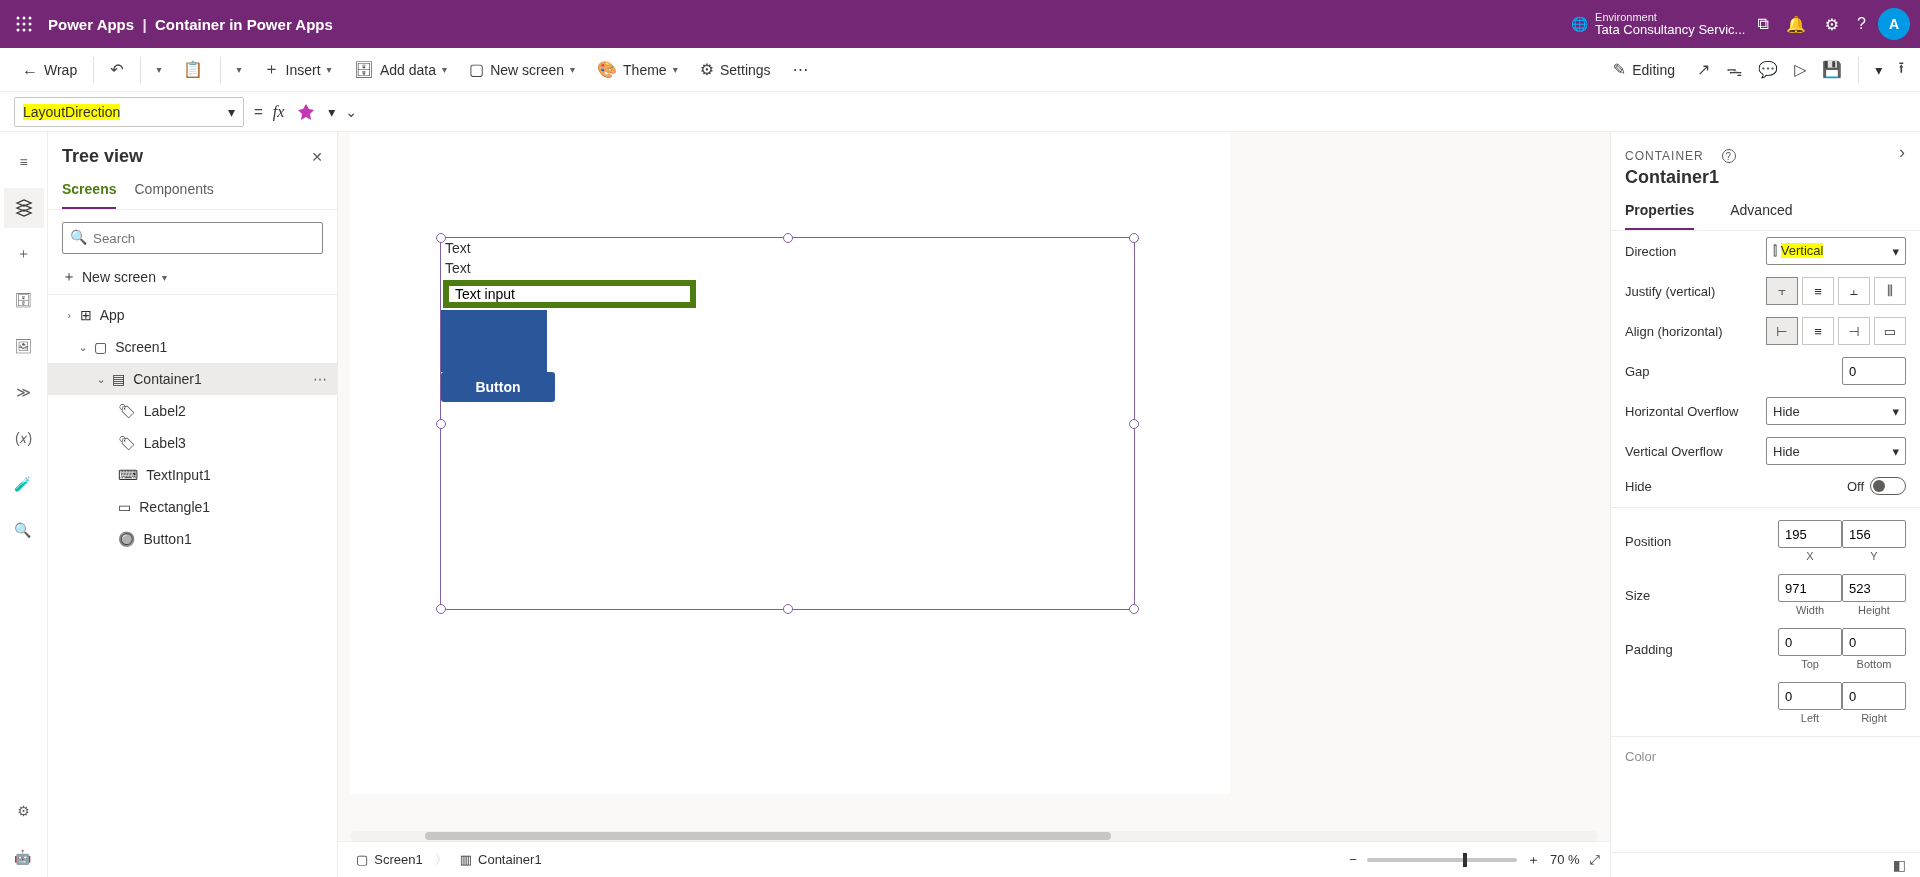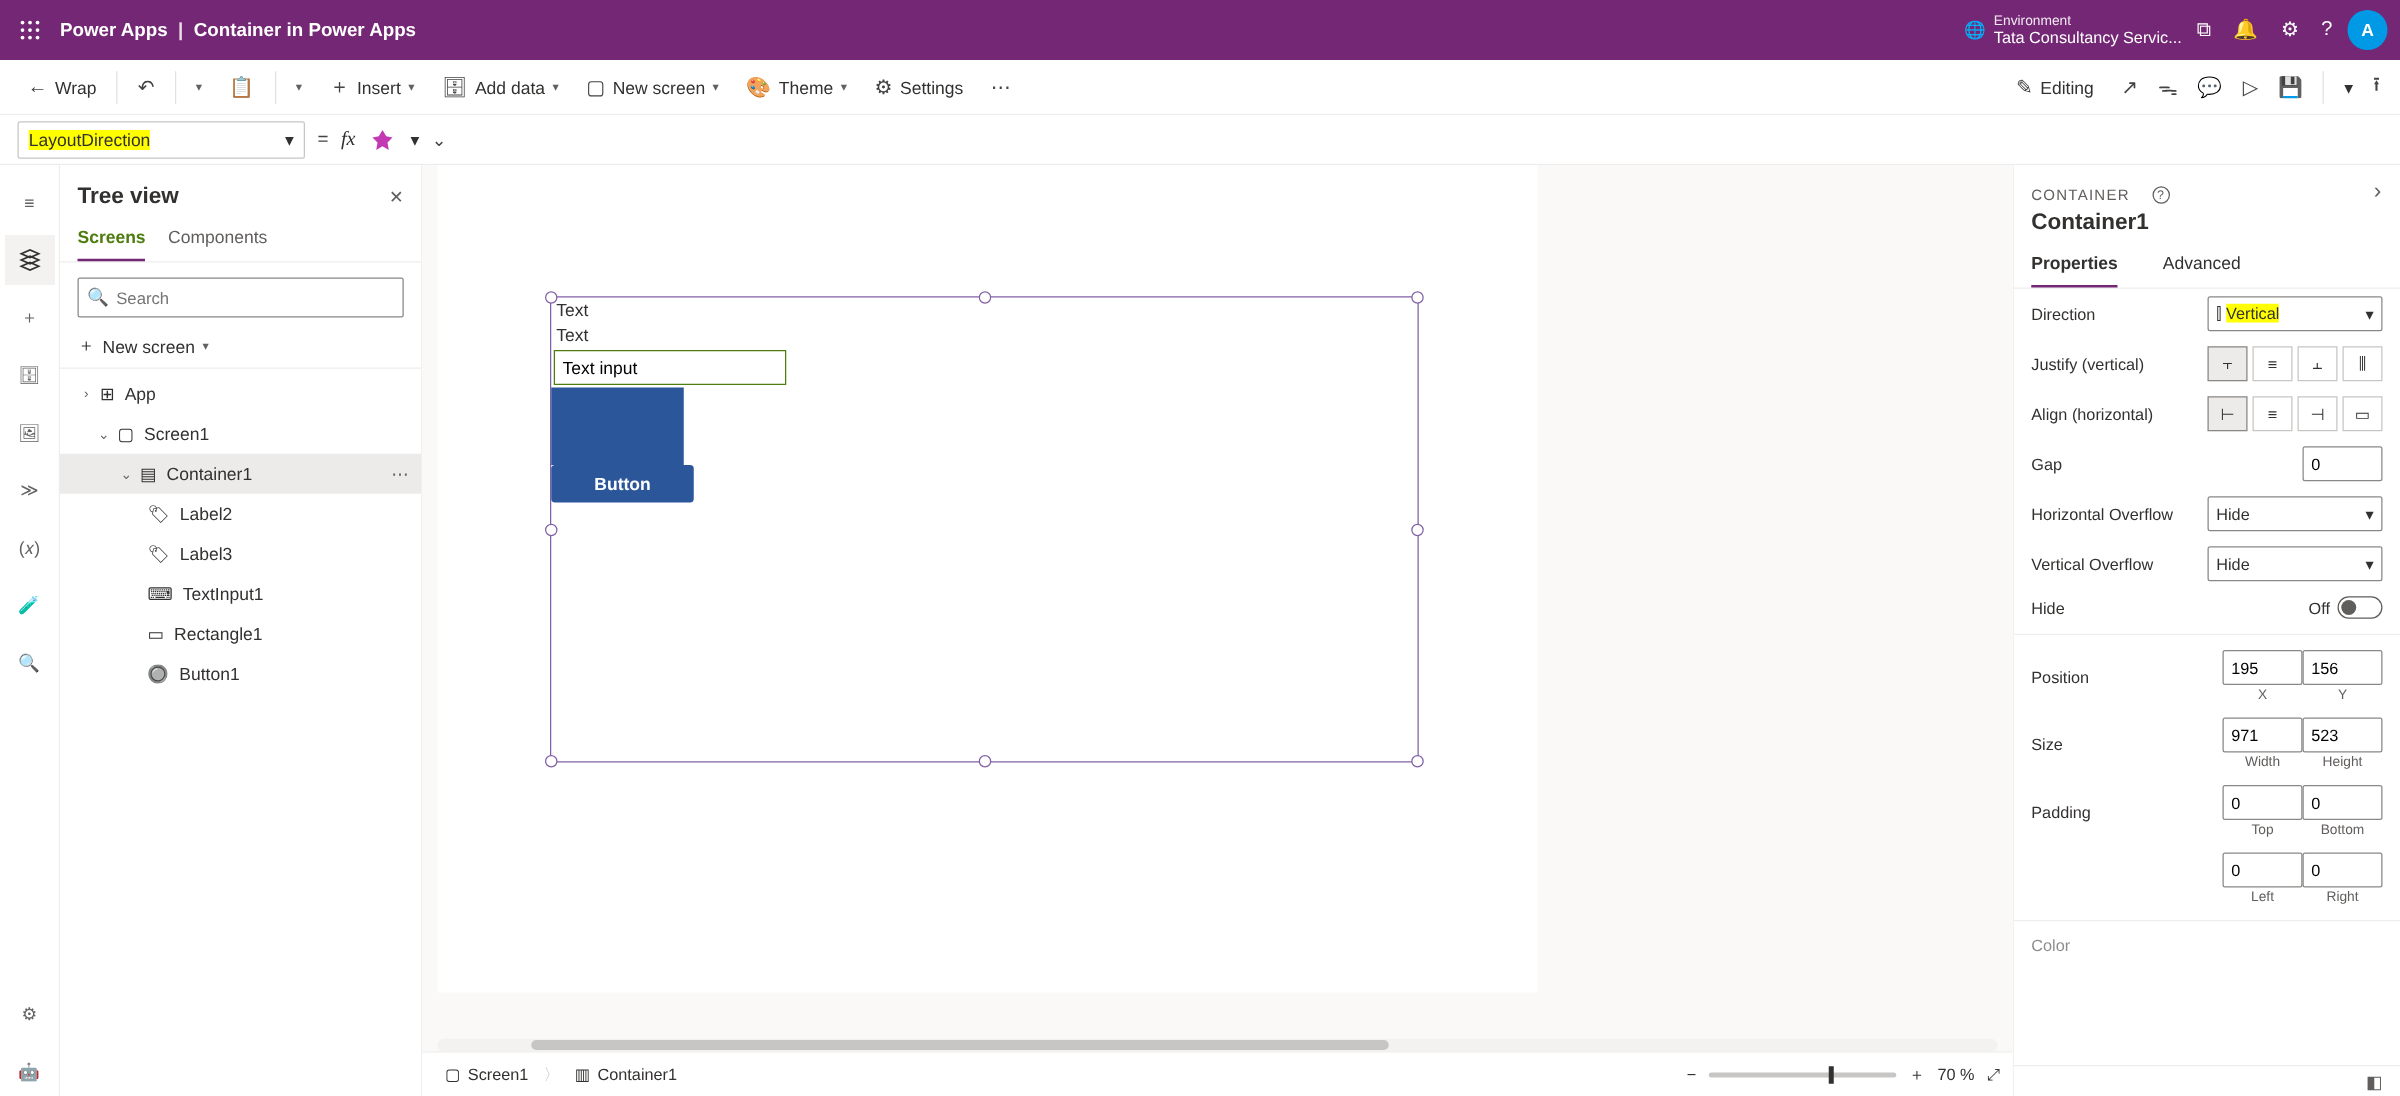--- a/index.html
+++ b/index.html
@@ -74,21 +74,21 @@
   .canvasArea { flex: 1; display: flex; flex-direction: column; background: #faf9f8; position: relative; min-width: 0; }
   .canvasScroll { flex: 1; overflow: auto; background: #faf9f8; }
   .screenSurface { margin: 0px 12px 0 12px; background: #fff; width: 880px; height: 662px;  }
   .containerBox { position: relative; left: 90px; top: 105px; width: 695px; height: 373px; border: 1px solid #8160a6; }
   .handle { position: absolute; width: 10px; height: 10px; background: #fff; border: 1px solid #8160a6; border-radius: 50%; }
   .h-tl { left: -5px; top: -5px; } .h-tr { right: -5px; top: -5px; }
   .h-bl { left: -5px; bottom: -5px; } .h-br { right: -5px; bottom: -5px; }
   .h-t { left: 50%; top: -5px; transform: translateX(-50%);} .h-b { left: 50%; bottom: -5px; transform: translateX(-50%);} 
   .h-l { left: -5px; top: 50%; transform: translateY(-50%);} .h-r { right: -5px; top: 50%; transform: translateY(-50%);} 
   .cvText { font-size: 14px; padding: 2px 4px; }
-  .cvInput { width: 186px; height: 28px; border: 1px solid #4d7c0f; padding: 0 6px; font-size: 14px; margin: 2px 0 0 2px; }
+  .cvInput { width: 253px; height: 28px; border: 6px solid #4d7c0f; padding: 0 6px; font-size: 14px; margin: 2px 0 0 2px; }
   .cvRect { width: 106px; height: 62px; background: #2b579a; margin-top: 2px; }
   .cvButton { width: 114px; height: 30px; background: #2b579a; color: #fff; border: none; border-radius: 3px; font-weight: 600; font-size: 14px; }
   .hScroll { height: 10px; background: #f3f2f1; margin: 0 12px; border-radius: 6px; display:flex; align-items:center;}
   .hScroll .thumb{ width: 55%; height:8px; background:#c8c6c4; border-radius:6px; margin-left:6%;}
 
   
   .canvasFooter { height: 36px; border-top: 1px solid #ededed; display: flex; align-items: center; padding: 0 10px; gap: 4px; font-size: 13px; background:#fff;}
   .bcItem { display: flex; align-items: center; gap: 6px; padding: 0 8px; cursor: pointer; }
   .bcChev { color: #c8c6c4; }
   .canvasFooter .zspacer { flex:1; }

